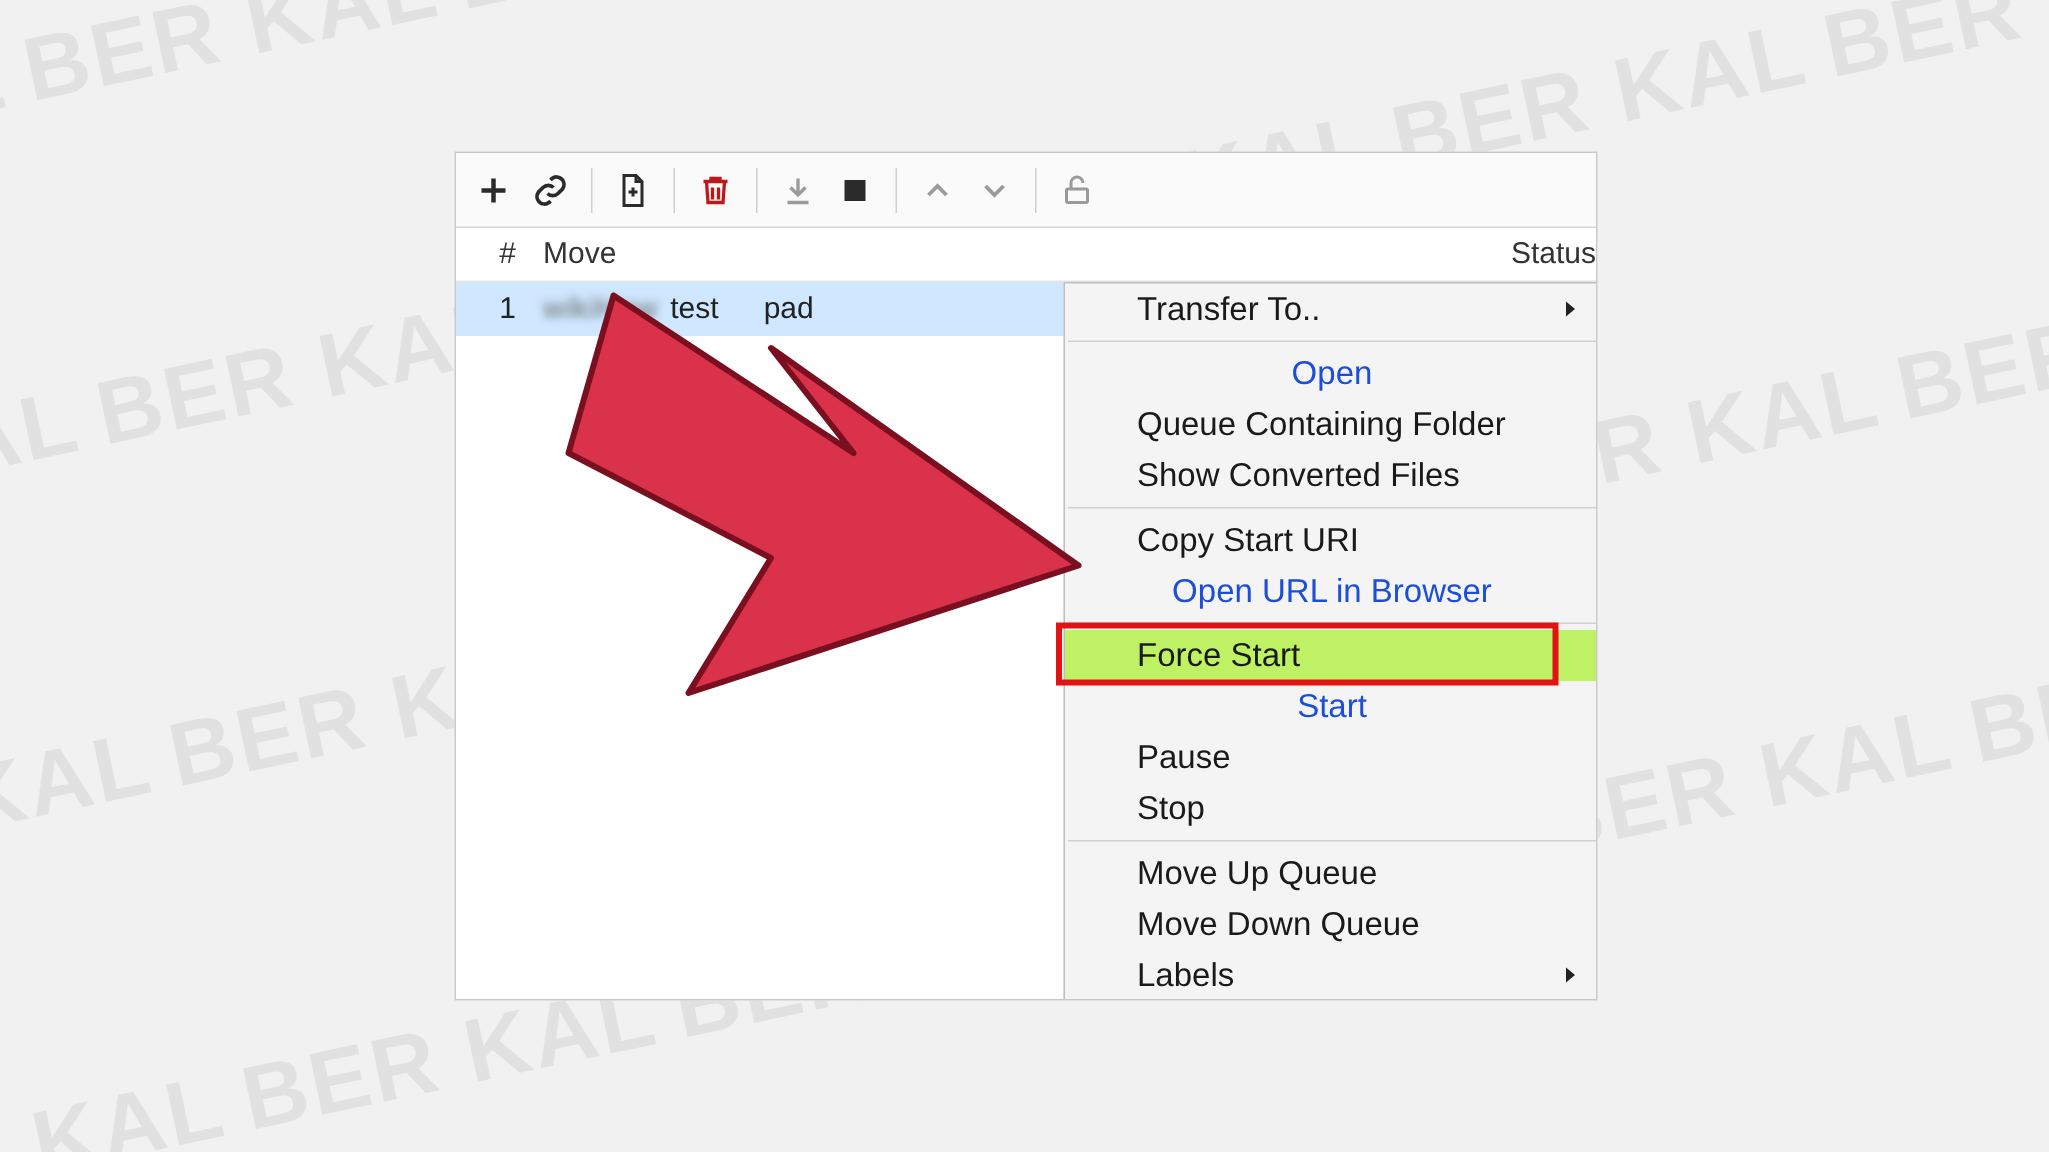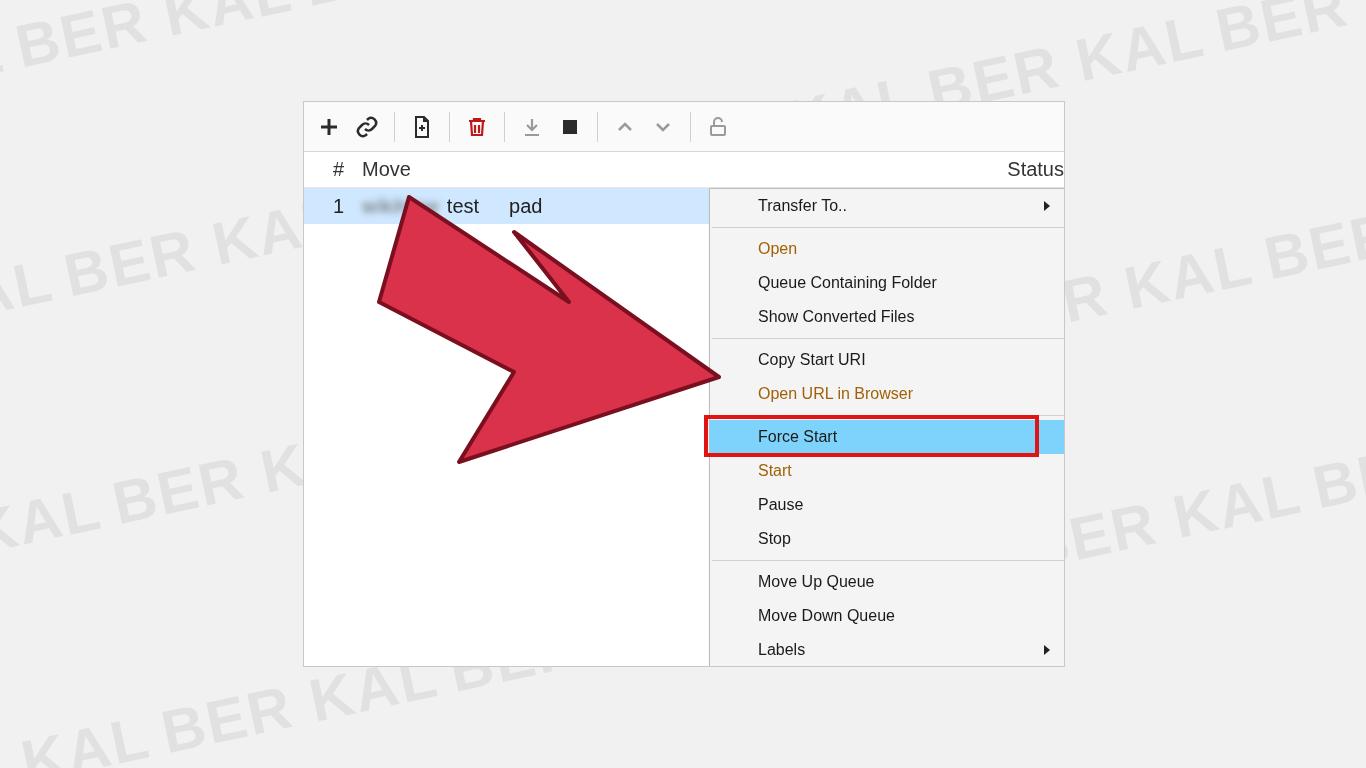--- a/index.html
+++ b/index.html
@@ -103,31 +103,31 @@
 
   
   .context-menu {
     position: absolute;
     left: 405px;
     top: 86px;
     width: 358px;
     background: #f4f4f4;
     border: 1px solid #bdbdbd;
     box-shadow: 2px 2px 4px rgba(0,0,0,.15);
-    font-size: 16px;
+    font-size: 22px;
     color: #1a1a1a;
     z-index: 5;
   }
   .menu-item {
     position: relative;
     padding: 6px 48px 6px 48px;
     line-height: 22px;
   }
-  .menu-item.hover { background: #7dd3fc; }
-  .menu-item.disabled { color: #a16207; }
+  .menu-item.hover { background: #bef264; }
+  .menu-item.disabled { color: #1d4ed8; text-align: center; }
   .menu-item .sub-arrow {
     position: absolute; right: 16px; top: 50%;
     transform: translateY(-50%);
     width: 0; height: 0;
     border-top: 5px solid transparent;
     border-bottom: 5px solid transparent;
     border-left: 6px solid #222;
   }
   .menu-sep { height: 1px; background: #d0d0d0; margin: 4px 2px; }
   .highlight-box {

